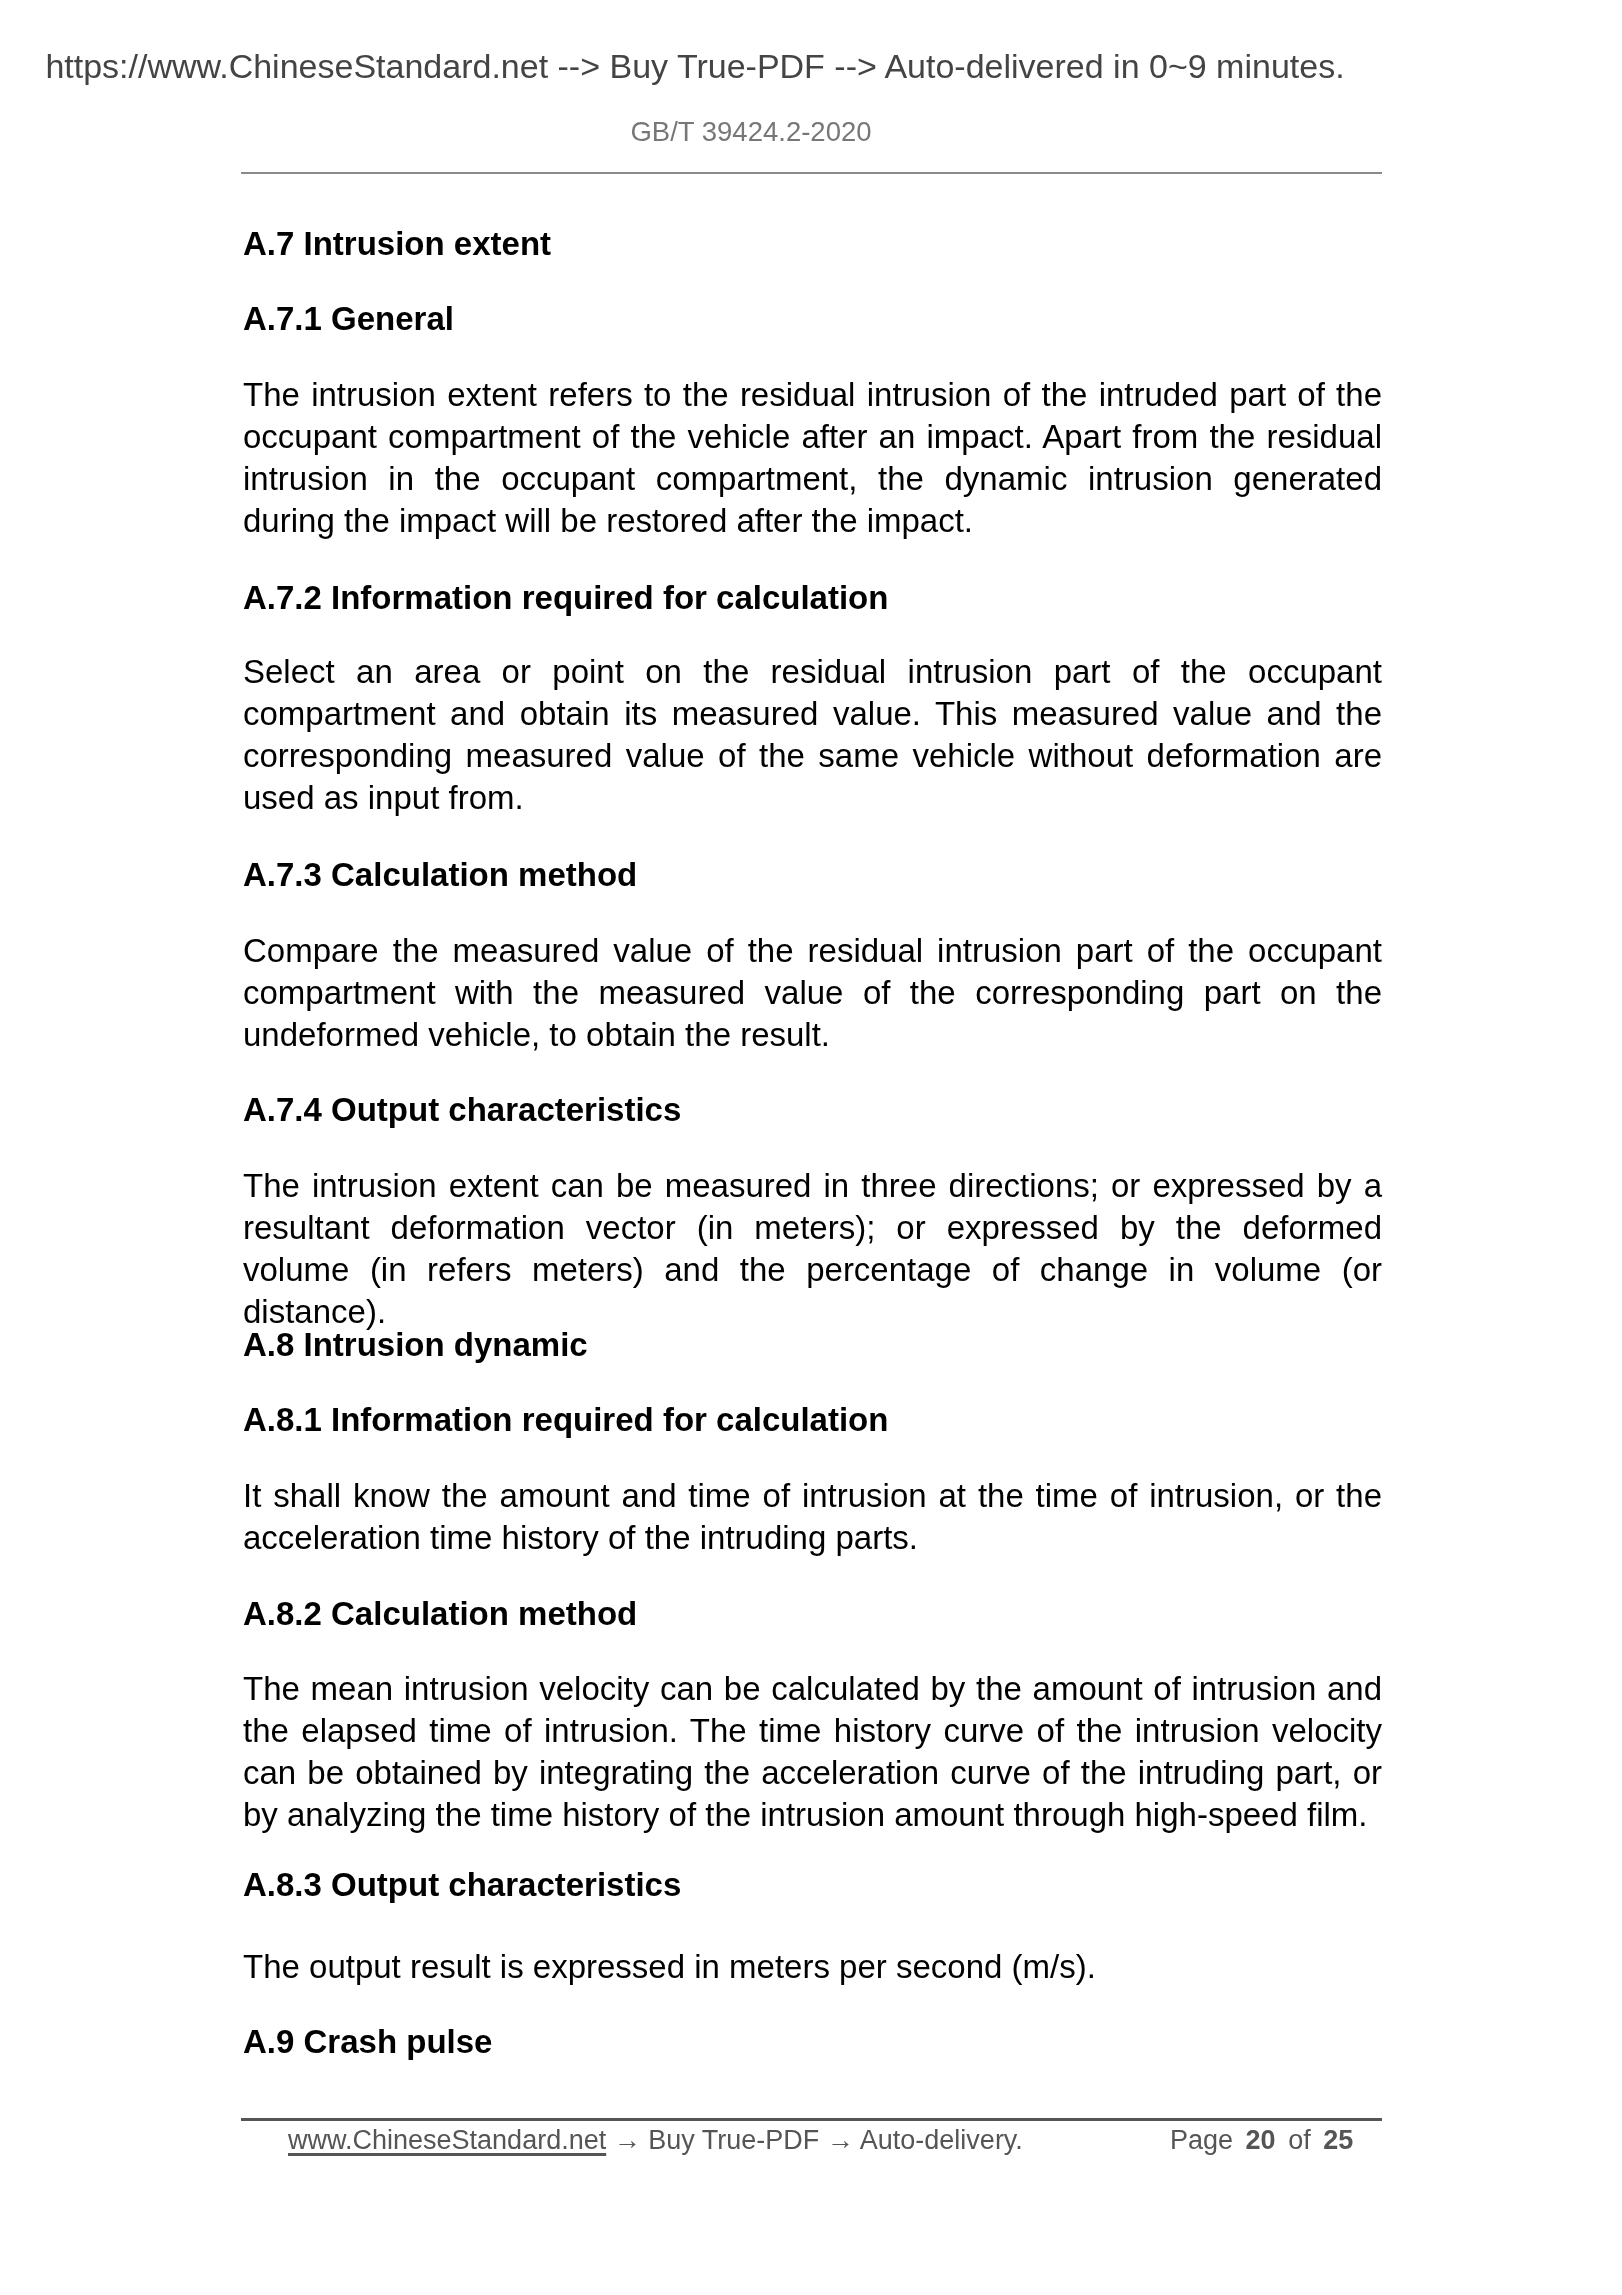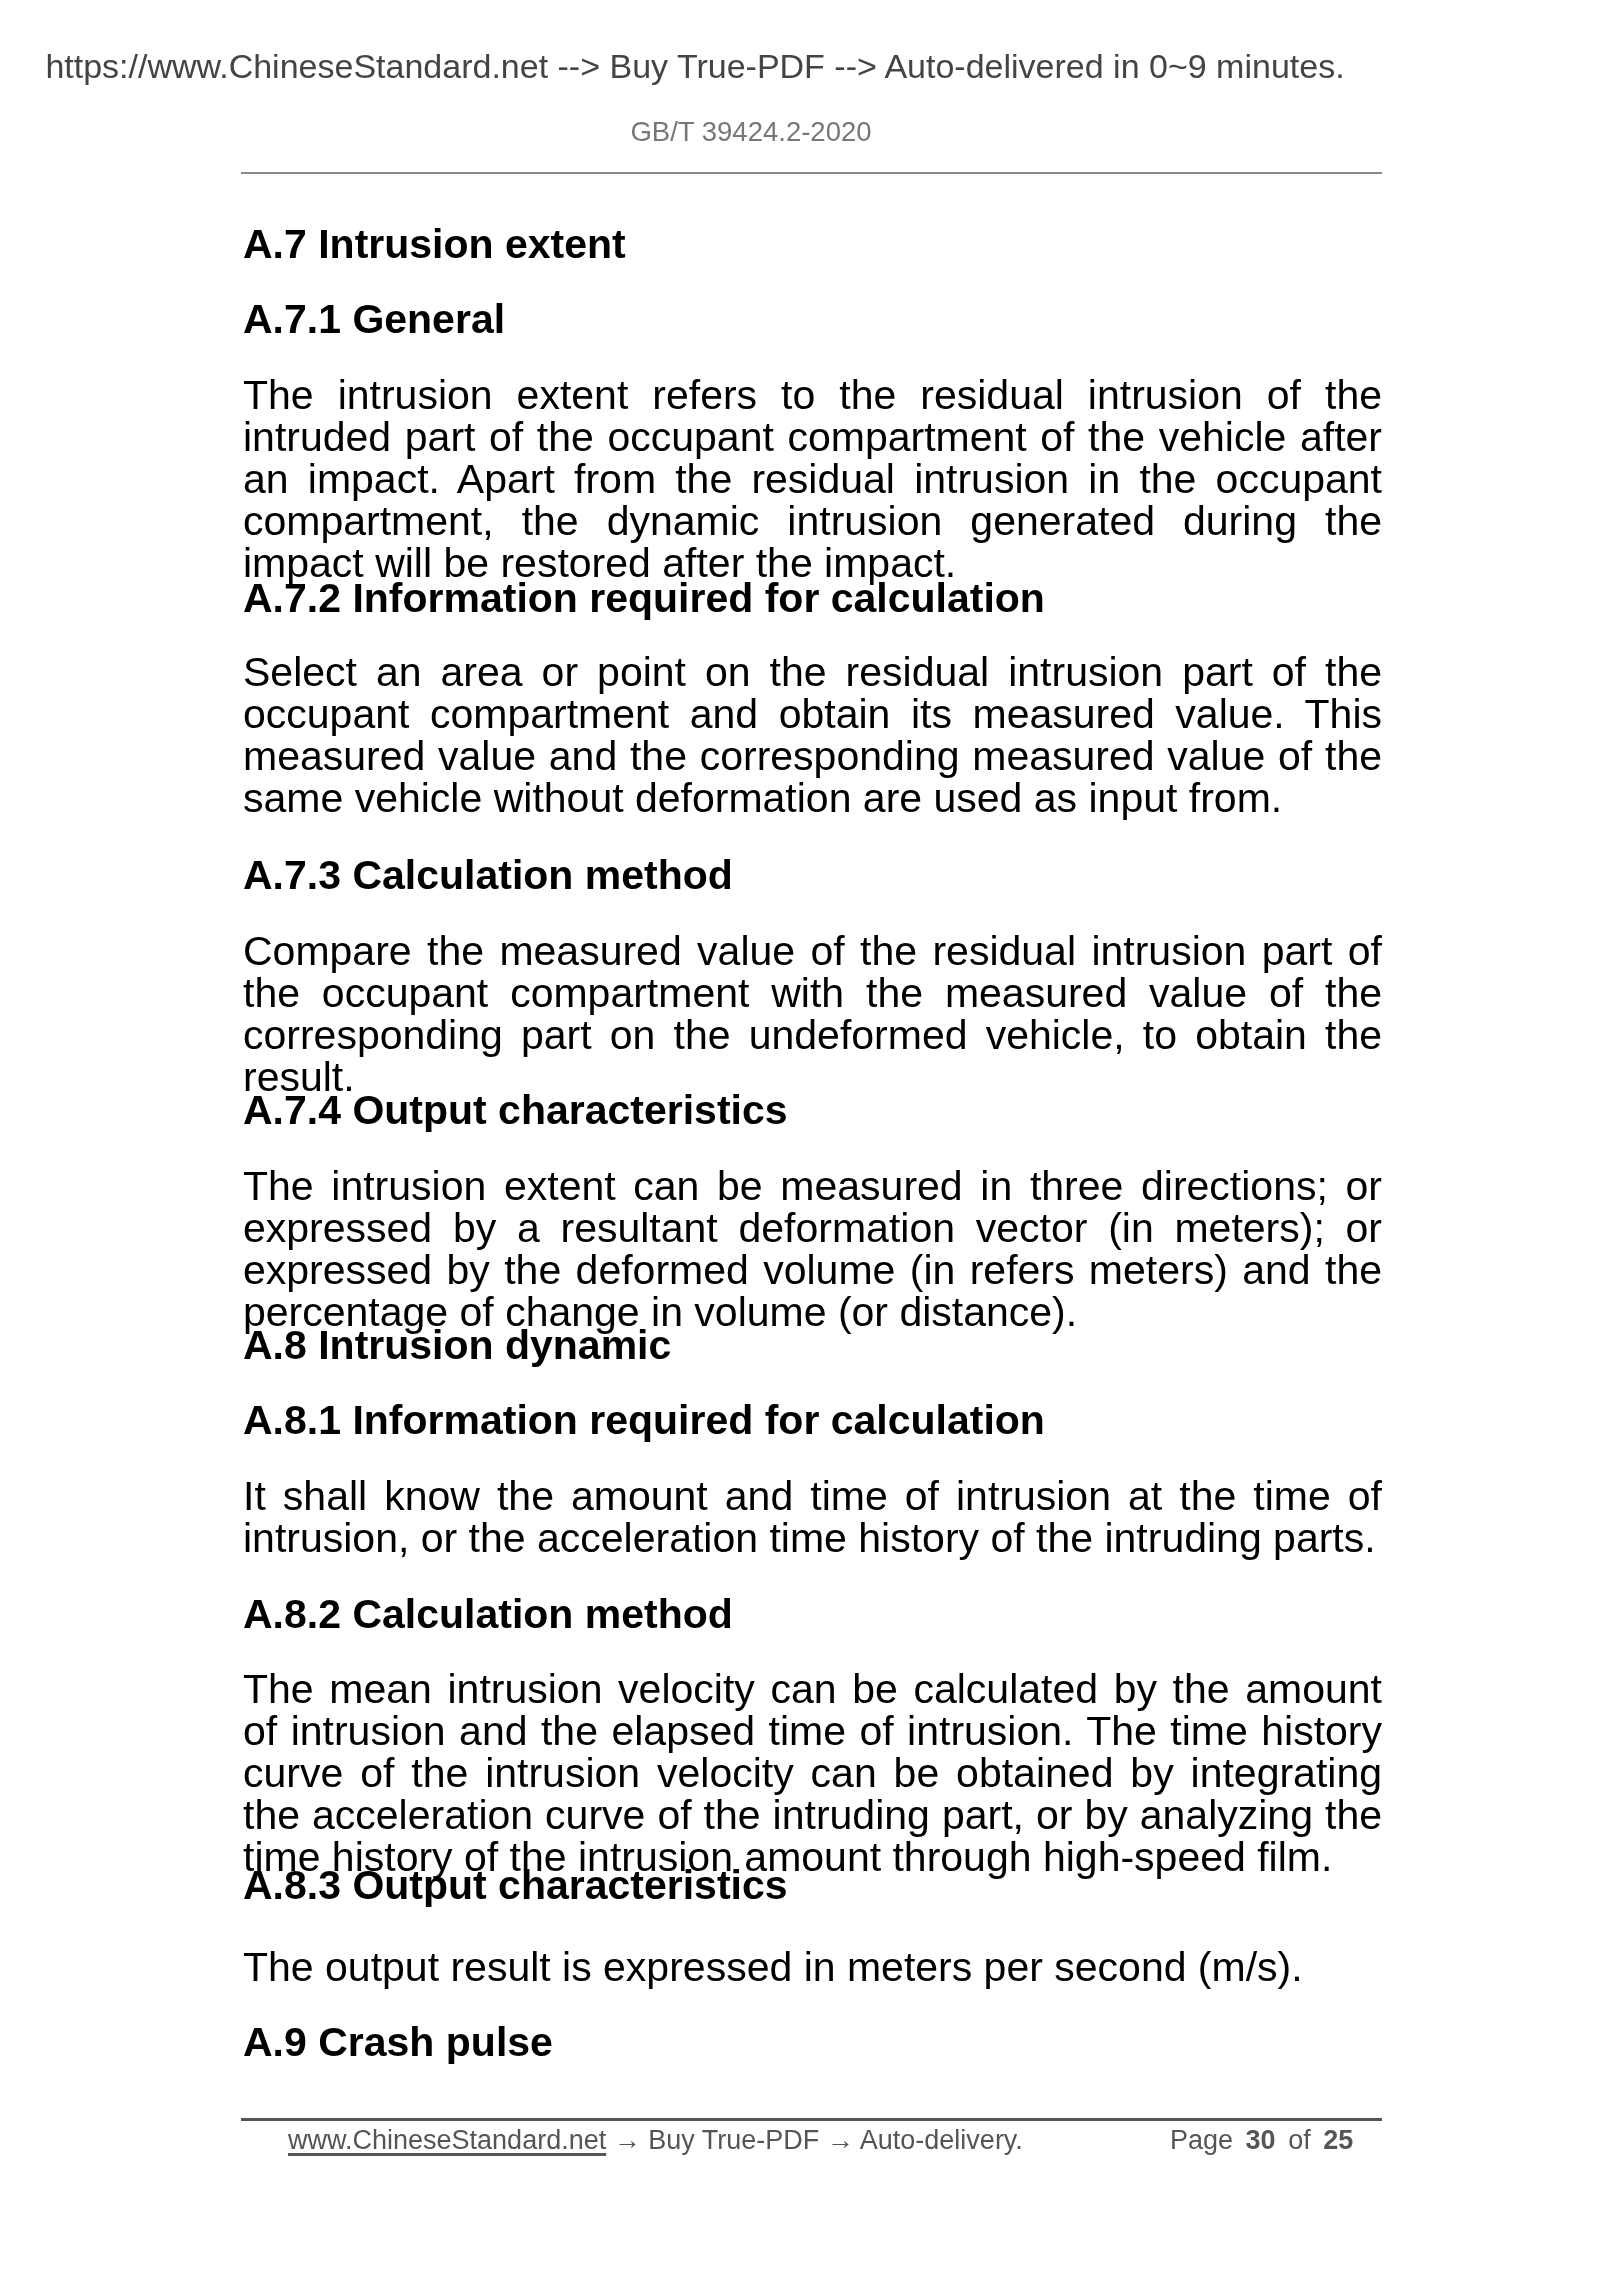--- a/index.html
+++ b/index.html
@@ -1,20 +1,20 @@
 <!DOCTYPE html>
 <html style="font-size:13.3px"><head>
 <meta charset="utf-8">
 <style>
   html, body { margin: 0; padding: 0; background: #ffffff; }
   body { width: 1623px; height: 2295px; position: relative; overflow: hidden; font-family: "Liberation Sans", sans-serif; }
   .top-url { position: absolute; left: 0; width: 1390px; top: 45px; text-align: center; font-size: 34px; line-height: 42px; color: #444444; white-space: nowrap; }
   .std-code { position: absolute; left: 0; width: 1502px; top: 115px; text-align: center; font-size: 27.5px; line-height: 33px; color: #777777; white-space: nowrap; }
   .rule-top { position: absolute; left: 241px; width: 1141px; top: 172px; height: 1.7px; background: #8a8a8a; }
-  .blk { position: absolute; left: 243px; width: 1139px; font-size: 41px; line-height: 42px; color: #000000; }
+  .blk { position: absolute; left: 243px; width: 1139px; font-size: 33px; line-height: 42px; color: #000000; }
   .h { font-weight: bold; white-space: nowrap; }
   .p { text-align: justify; }
   .rule-bottom { position: absolute; left: 241px; width: 1141px; top: 2118px; height: 2.5px; background: #555555; }
   .footer { position: absolute; left: 248px; top: 2124px; font-size: 27px; line-height: 32px; color: #555555; white-space: nowrap; }
   .footer-link { color: #555555; text-decoration: underline; text-decoration-thickness: 2.5px; text-underline-offset: 4.2px; margin-left: 40px; }
   .pager { position: absolute; left: 1170px; top: 2124px; font-size: 27px; line-height: 32px; color: #555555; white-space: nowrap; word-spacing: 5px; }
   .pager b { font-weight: bold; }
 </style>
 </head>
 <body>
@@ -56,18 +56,18 @@
   <div class="rule-bottom"></div>
   <div class="footer">
     <span class="footer-link">www.ChineseStandard.net</span>
     <span>→</span>
     <span>Buy True-PDF</span>
     <span>→</span>
     <span>Auto-delivery.</span>
   </div>
   <div class="pager">
     <span>Page</span>
-    <b>30</b>
+    <b>20</b>
     <span>of</span>
     <b>25</b>
   </div>
 </div>
 
 
 </body></html>

